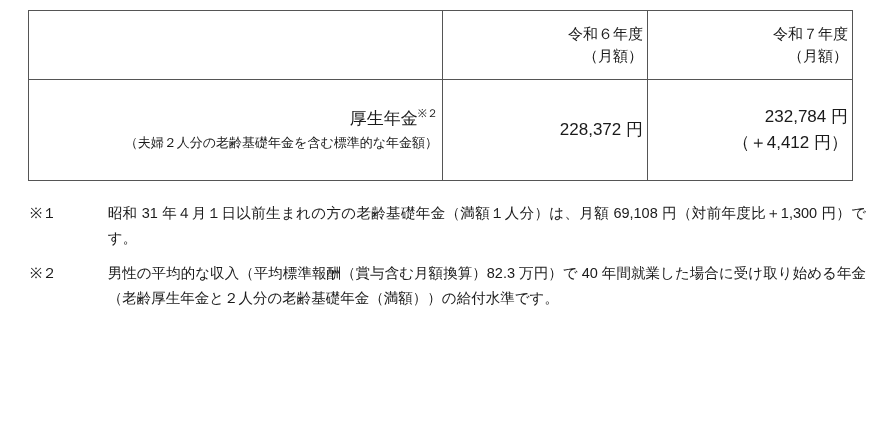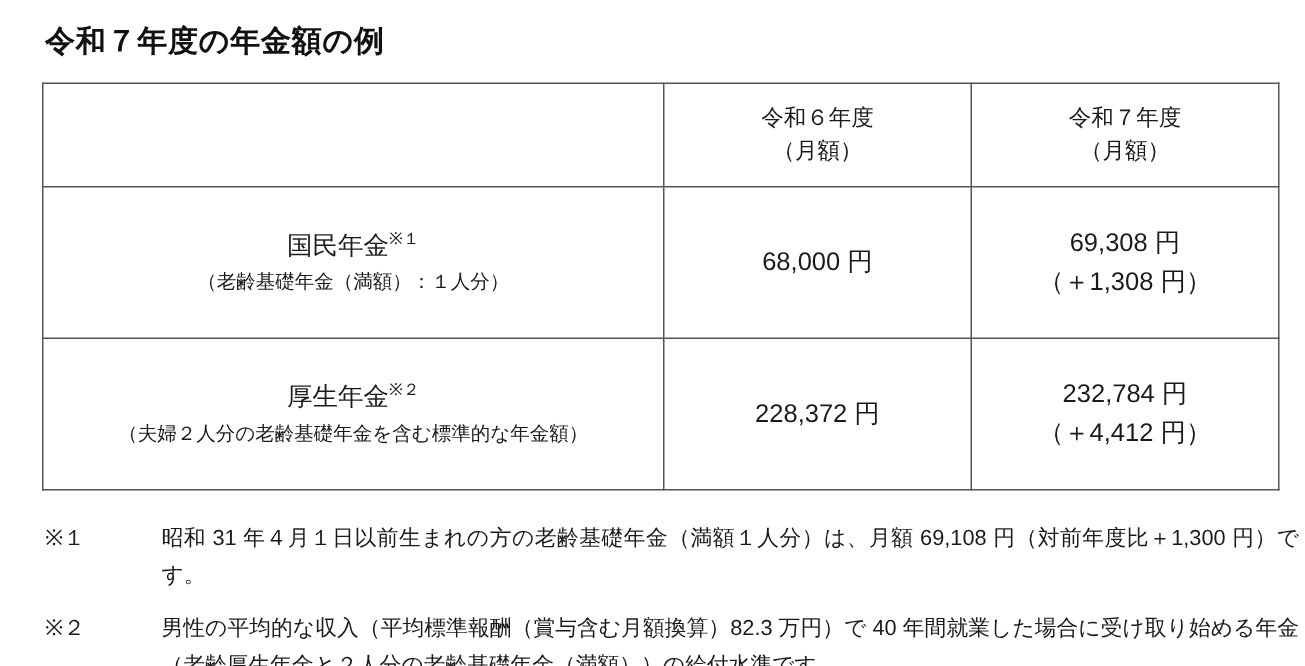--- a/index.html
+++ b/index.html
@@ -28,21 +28,21 @@
     color: #111111;
   }
   table.pension-table {
     border-collapse: collapse;
     width: 824px;
     margin-left: 6px;
     table-layout: fixed;
   }
   table.pension-table td {
     border: 1px solid #555555;
-    text-align: center;
+    text-align: right;
     vertical-align: middle;
     padding: 6px 4px;
   }
   .col-label { width: 414px; }
   .col-y6 { width: 205px; }
   .col-y7 { width: 205px; }
 
   tr.head-row td {
     height: 56px;
     font-size: 15px;
@@ -95,54 +95,40 @@
     flex: 1 1 auto;
     text-align: justify;
     padding-left: 37px;
   }
 </style>
 </head>
 <body>
 
 <div class="page">
 
-  <div class="doc-title">令和７年度の年金額の例</div>
 
   <table class="pension-table">
     <colgroup>
       <col class="col-label">
       <col class="col-y6">
       <col class="col-y7">
     </colgroup>
     <tbody>
       <tr class="head-row">
         <td class="blank"></td>
         <td>
           <div>令和６年度</div>
           <div>（月額）</div>
         </td>
         <td>
           <div>令和７年度</div>
           <div>（月額）</div>
         </td>
       </tr>
 
-      <tr class="data-row">
-        <td>
-          <div class="label-main">
-            <span>国民年金</span><span class="label-sup">※１</span>
-          </div>
-          <div class="label-sub">（老齢基礎年金（満額）：１人分）</div>
-        </td>
-        <td class="amount">68,000 円</td>
-        <td>
-          <div class="amount">69,308 円</div>
-          <div class="amount-delta">（＋1,308 円）</div>
-        </td>
-      </tr>
 
       <tr class="data-row">
         <td>
           <div class="label-main">
             <span>厚生年金</span><span class="label-sup">※２</span>
           </div>
           <div class="label-sub">（夫婦２人分の老齢基礎年金を含む標準的な年金額）</div>
         </td>
         <td class="amount">228,372 円</td>
         <td>

